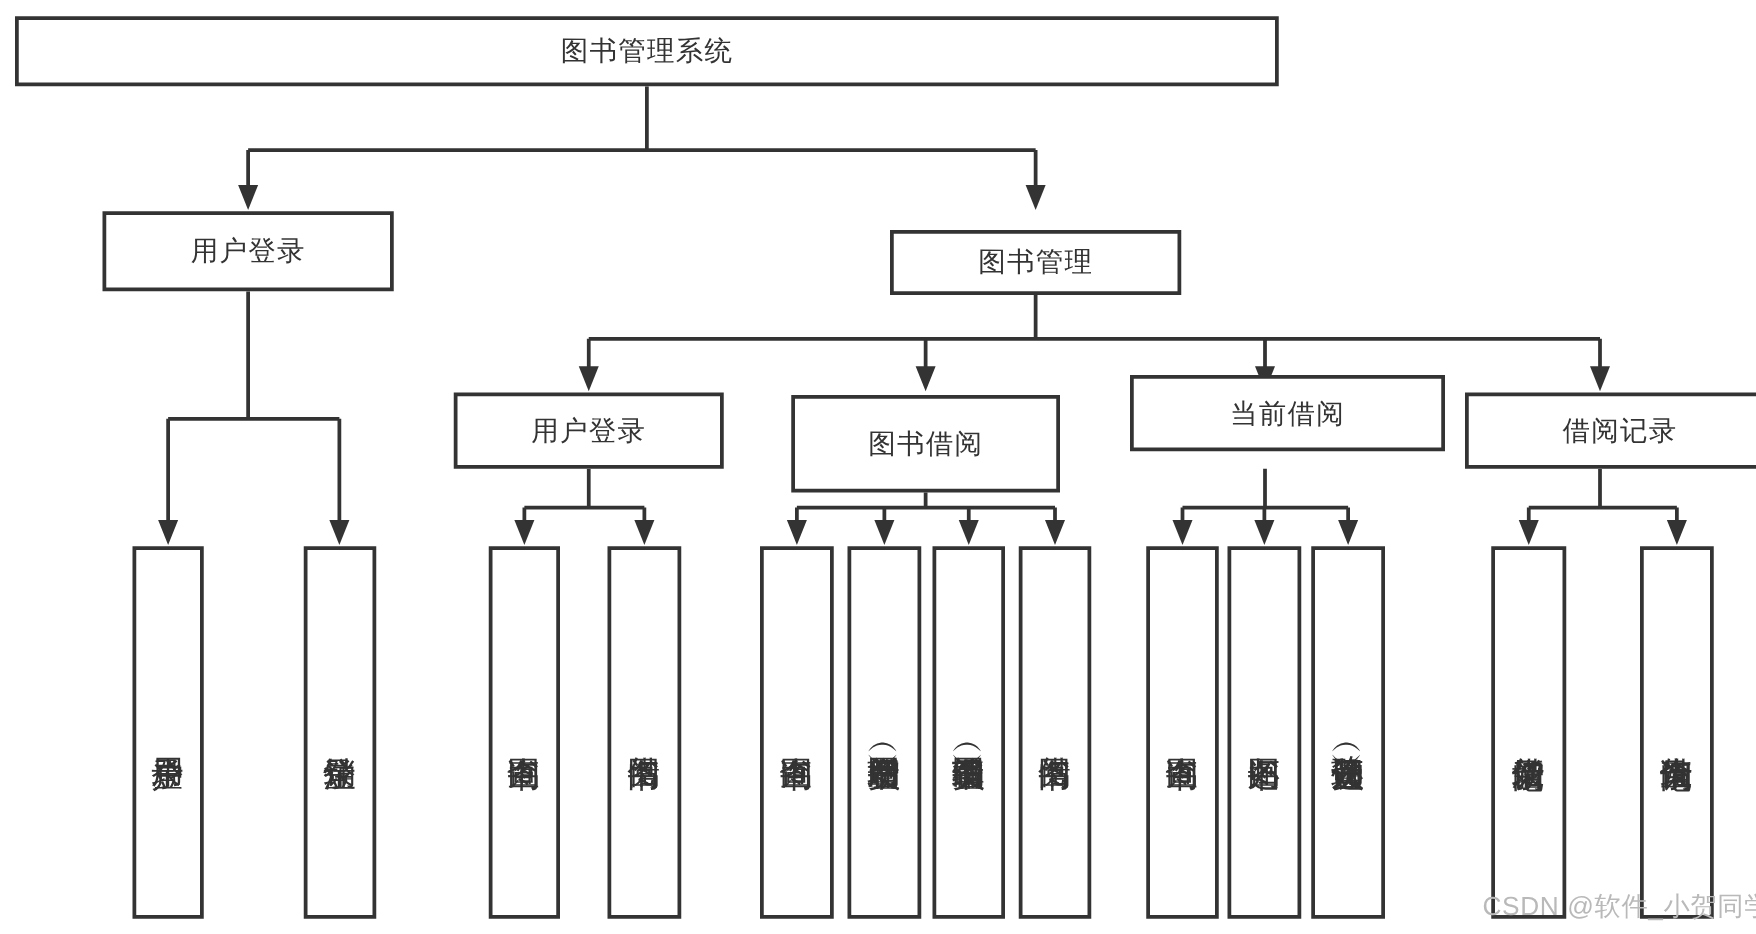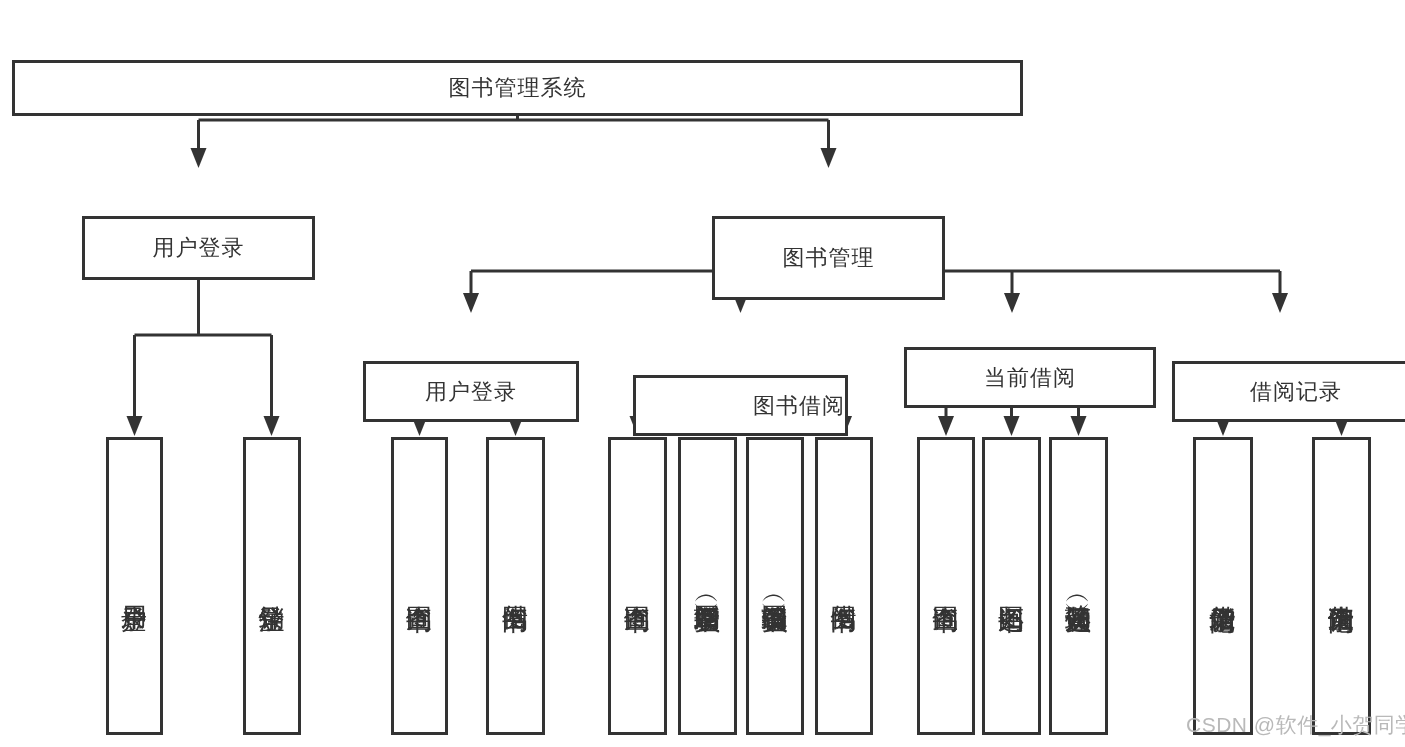--- a/index.html
+++ b/index.html
@@ -20,21 +20,21 @@
   .node {
     position: absolute;
     box-sizing: border-box;
     background: #fff;
     border: 3px solid var(--line, #333);
     display: flex;
     align-items: center;
     justify-content: center;
     text-align: center;
   }
-  .hbox { font-size: 22px; letter-spacing: 1px; margin-top: 47px; }
+  .hbox { font-size: 22px; letter-spacing: 1px; }
   .vbox { font-size: 26px; }
   .vbox span {
     writing-mode: vertical-rl;
     text-orientation: mixed;
     line-height: 1;
     white-space: nowrap;
   }
   .ls-sm span { letter-spacing: 0.5px; }
 
   .watermark {
@@ -75,28 +75,28 @@
       <polygon points="1333.5,416 1349.5,416 1341.5,436"></polygon>
     </svg>
 
   <div class="node hbox" style="left:12px; top:13px; width:1011px; height:56px;">
     <span>图书管理系统</span>
   </div>
 
   <div class="node hbox" style="left:82px; top:169px; width:233px; height:64px;">
     <span>用户登录</span>
   </div>
-  <div class="node hbox" style="left:712px; top:169px; width:233px; height:84px;">
+  <div class="node hbox" style="left:712px; top:184px; width:233px; height:52px;">
     <span>图书管理</span>
   </div>
 
   <div class="node hbox" style="left:363px; top:314px; width:216px; height:61px;">
     <span>用户登录</span>
   </div>
-  <div class="node hbox" style="left:633px; top:328px; width:215px; height:61px;justify-content:flex-end;">
+  <div class="node hbox" style="left:633px; top:316px; width:215px; height:78px;">
     <span>图书借阅</span>
   </div>
   <div class="node hbox" style="left:904px; top:300px; width:252px; height:61px;">
     <span>当前借阅</span>
   </div>
   <div class="node hbox" style="left:1172px; top:314px; width:248px; height:61px;">
     <span>借阅记录</span>
   </div>
 
   <div class="node vbox ls-sm" style="left:106px; top:437px; width:57px; height:298px;">

